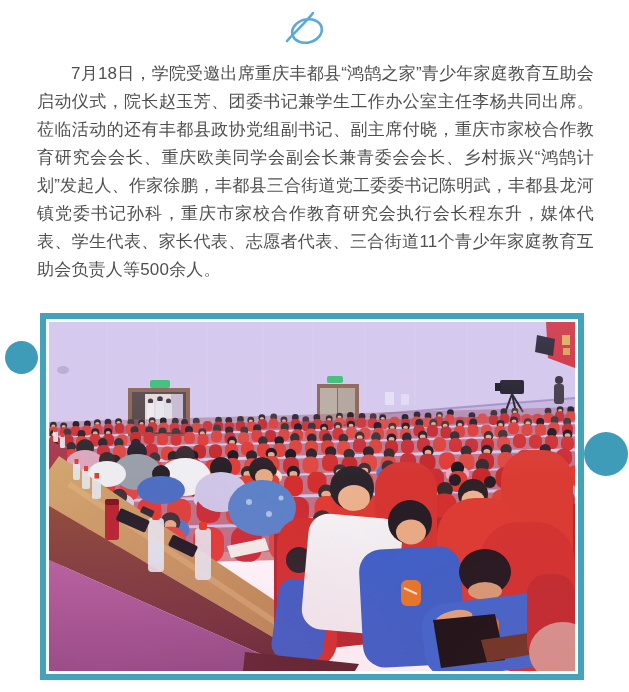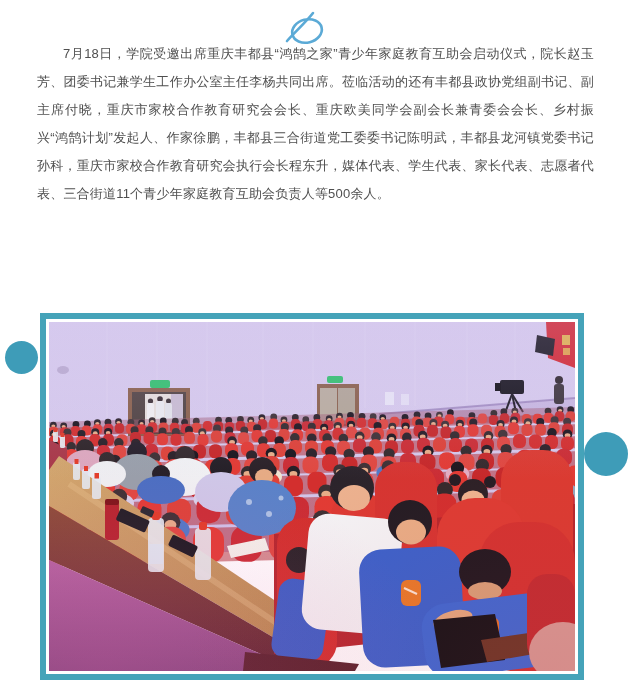--- a/index.html
+++ b/index.html
@@ -2,22 +2,22 @@
 <html><head>
 <meta charset="utf-8">
 <style>
   html,body{margin:0;padding:0;}
   body{
     width:629px;height:692px;background:#ffffff;overflow:hidden;position:relative;
     font-family:"Liberation Sans","DejaVu Sans",sans-serif;
   }
   .scribble{position:absolute;left:276px;top:6px;width:56px;height:44px;}
   .article{
-    position:absolute;left:37px;top:40px;width:557px;
-    font-size:13px;line-height:28px;color:#4F4F4F;
+    position:absolute;left:37px;top:60px;width:557px;
+    font-size:17px;line-height:28px;color:#4F4F4F;
     text-align:justify;text-indent:2em;letter-spacing:0.2px;
     margin:0;
   }
   .photo-frame{
     position:absolute;left:40px;top:313px;width:544px;height:367px;
     box-sizing:border-box;border:6px solid #45A3B9;background:#ffffff;padding:3px;
   }
   .photo-frame svg{display:block;width:526px;height:349px;}
   .dot{position:absolute;border-radius:50%;background:#3E9CB8;}
   .dot-left{left:5px;top:341px;width:33px;height:33px;}

